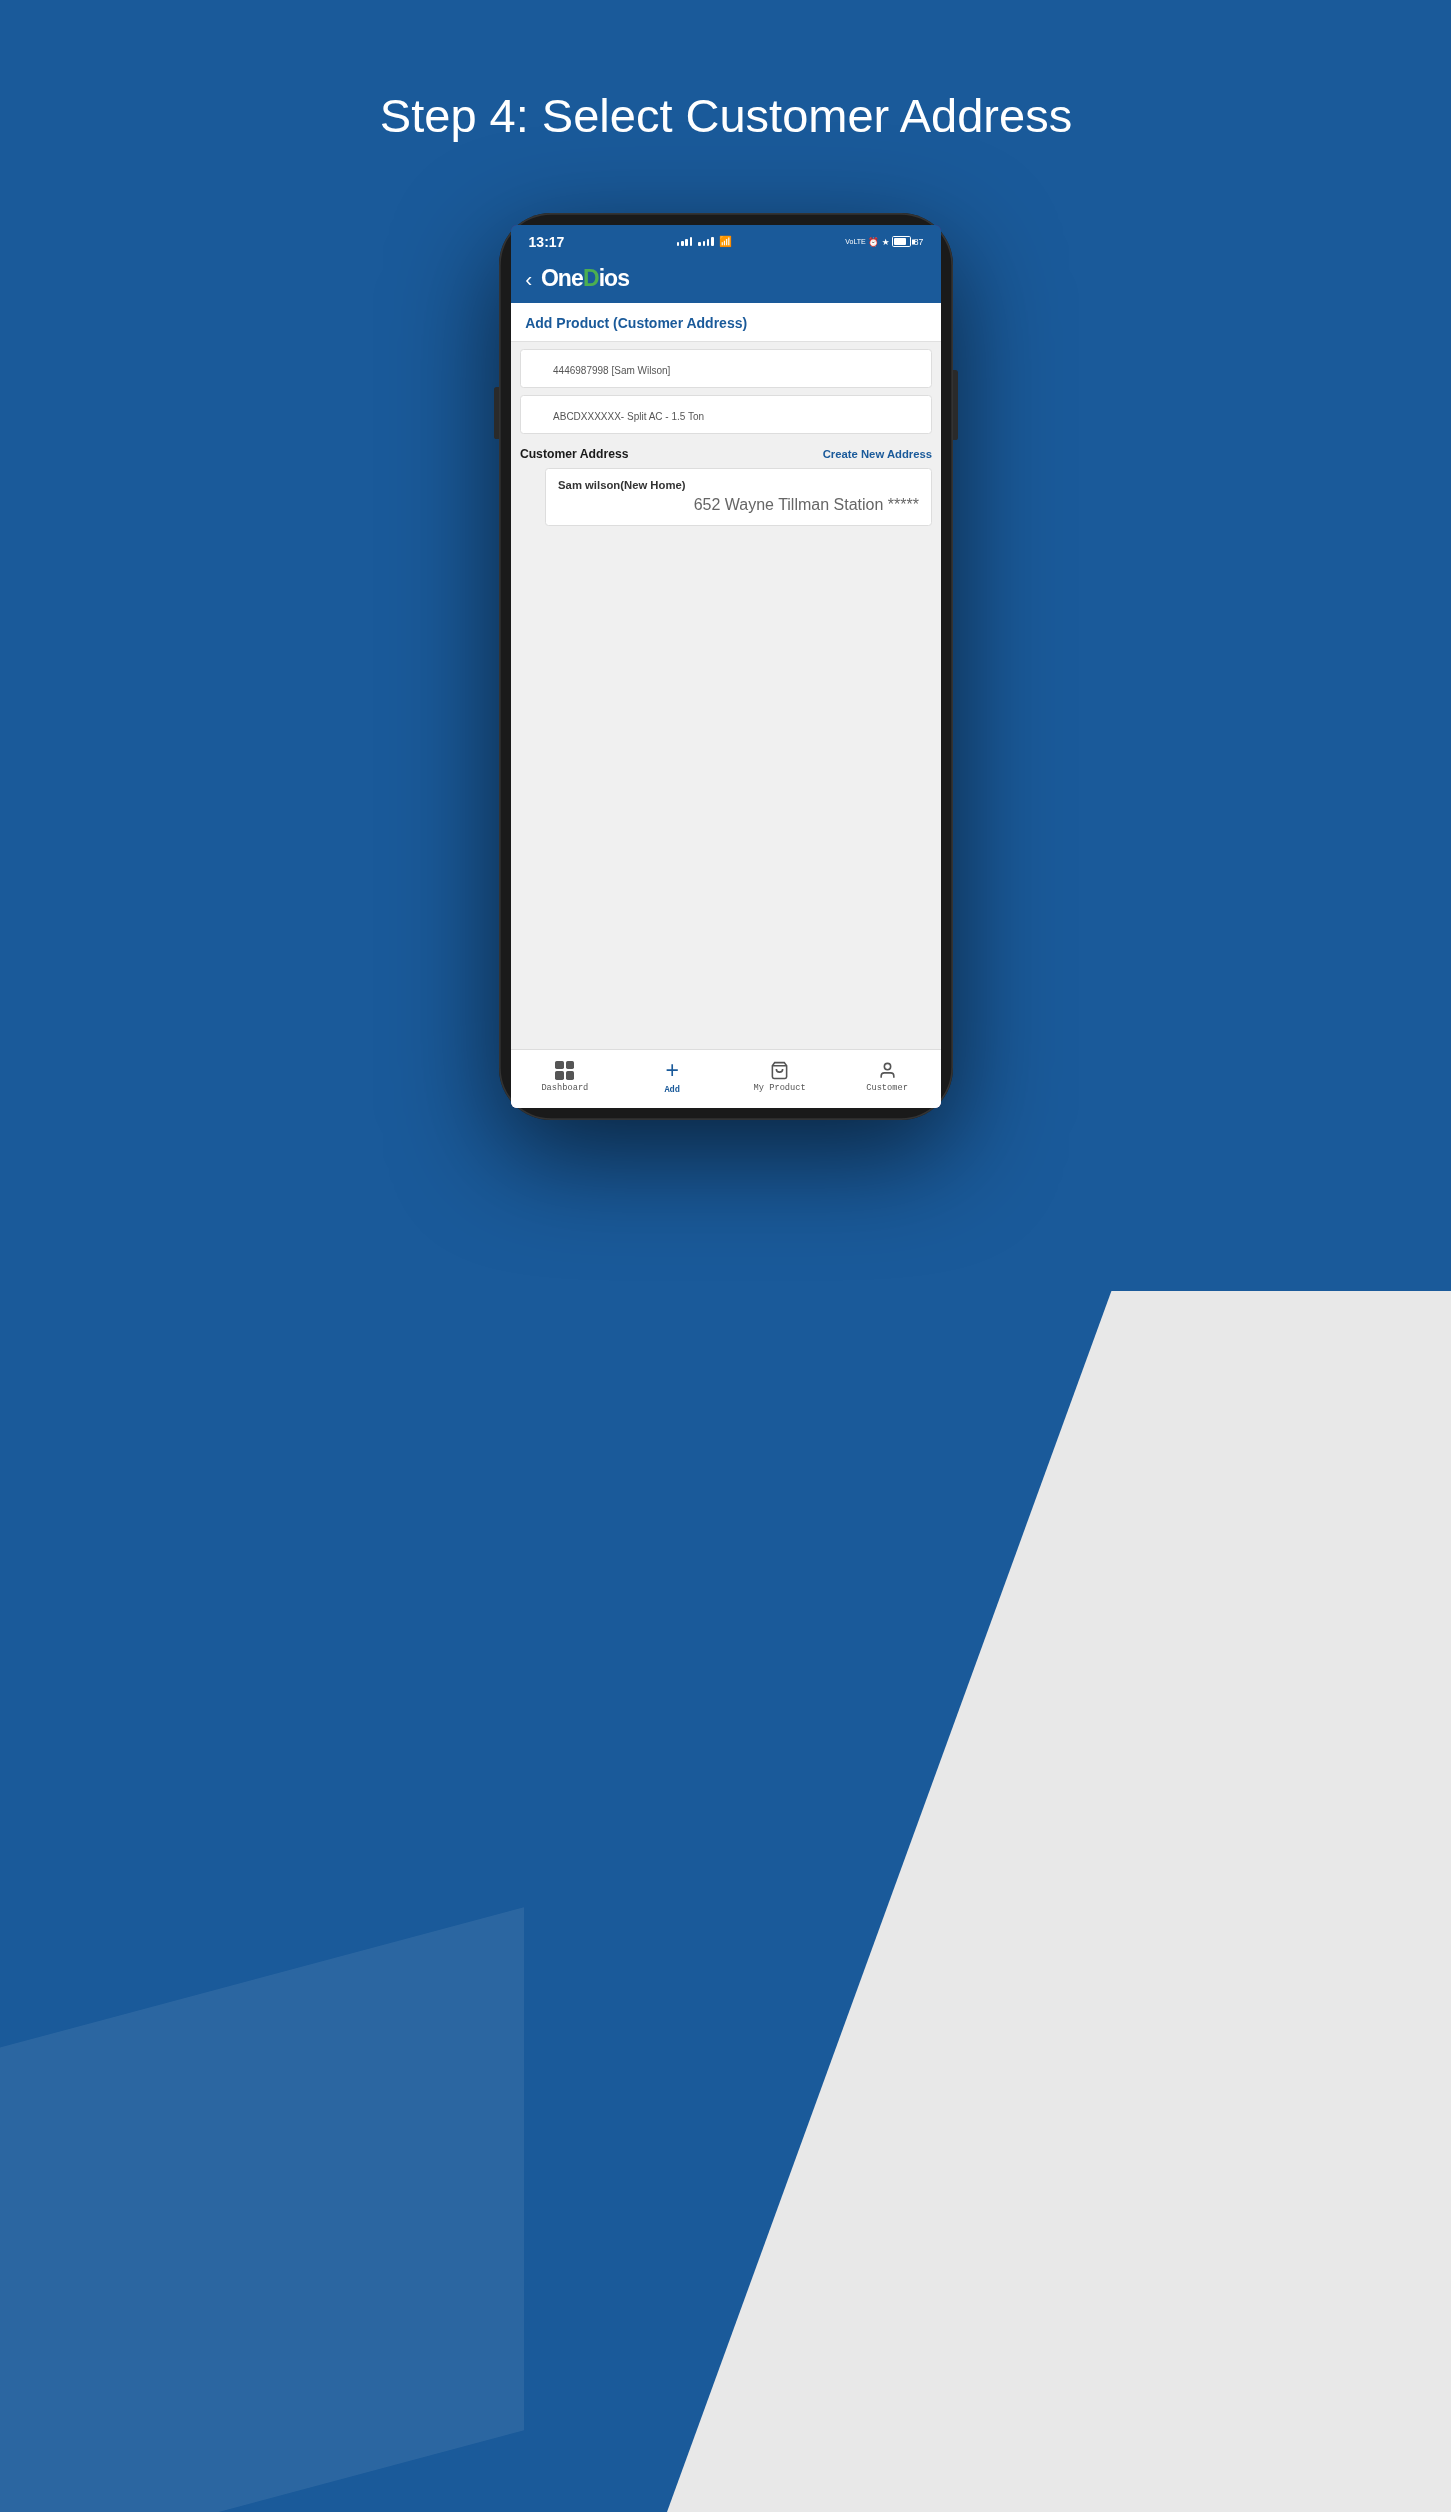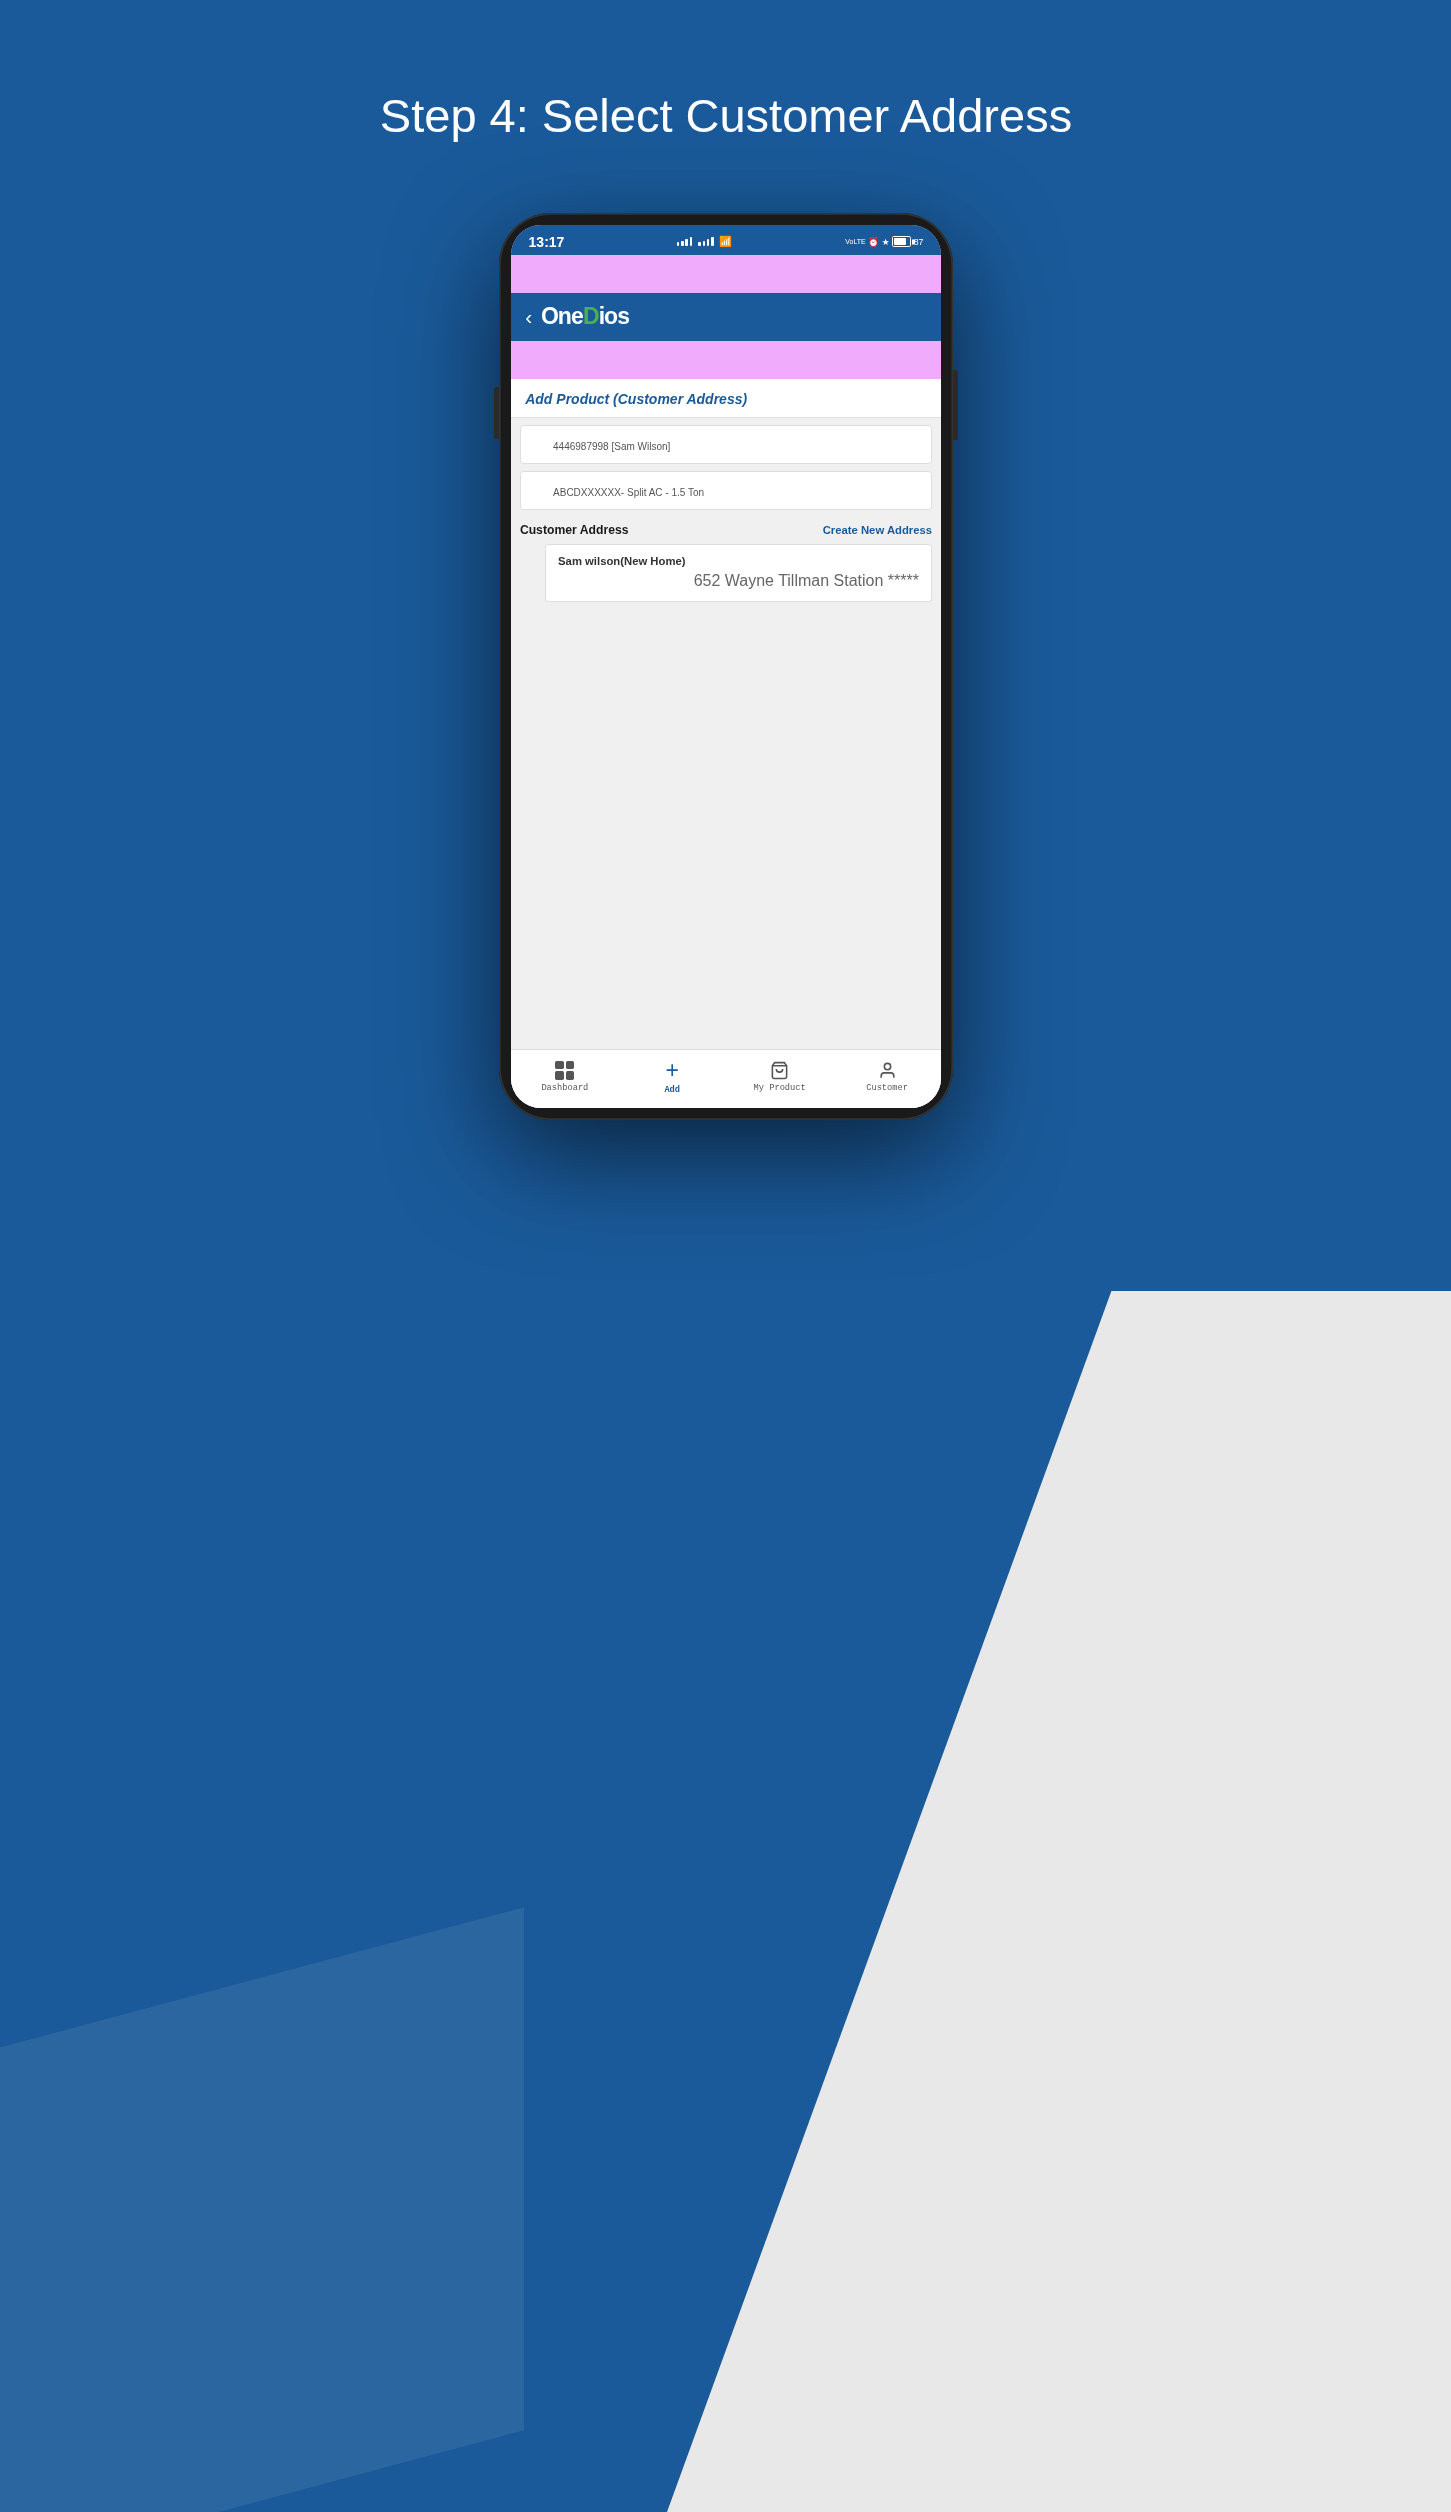--- a/index.html
+++ b/index.html
@@ -93,26 +93,25 @@
       top: 157px;
       width: 5.2px;
       height: 70px;
       background: #2a2a2a;
       border-radius: 0 2.6px 2.6px 0;
     }
 
     .phone-screen {
       width: 100%;
       height: 100%;
-      background: #f0abfc;
-      border-radius: 30px;
+      background: #701a75;
+      border-radius: 6px;
       overflow: hidden;
       display: flex;
       flex-direction: column;
-      gap: 38px;
     }
 
     
     .status-bar {
       background: #1a5a9a;
       padding: 8.7px 17.4px 5.2px 17.4px;
       display: flex;
       justify-content: space-between;
       align-items: center;
       flex-shrink: 0;
@@ -223,21 +222,20 @@
     .section-header {
       background: white;
       padding: 12.2px 14px 10.5px 14px;
       border-bottom: 0.9px solid #e0e0e0;
     }
 
     .section-title {
       font-size: 14px;
       font-weight: 700;
       color: #1a5a9a;
-      font-style: italic;
     }
 
     
     .info-field {
       background: white;
       margin: 7px 8.7px 0 8.7px;
       border: 0.9px solid #ddd;
       border-radius: 3.5px;
       padding: 10.5px 12.2px;
     }

